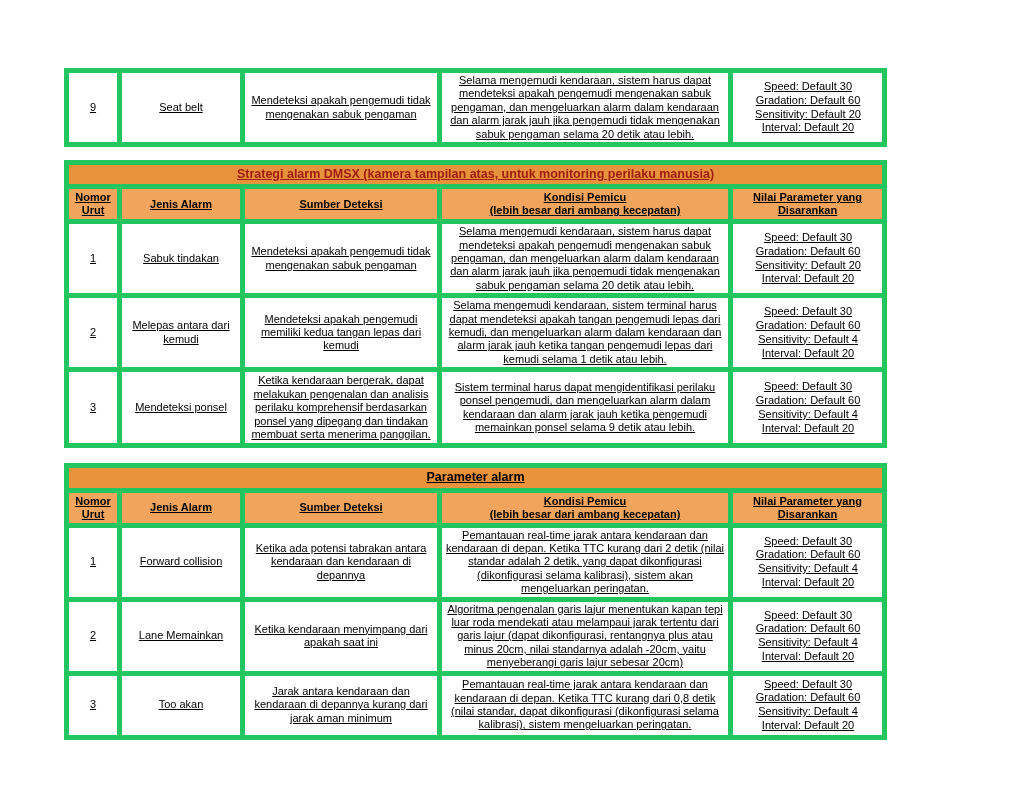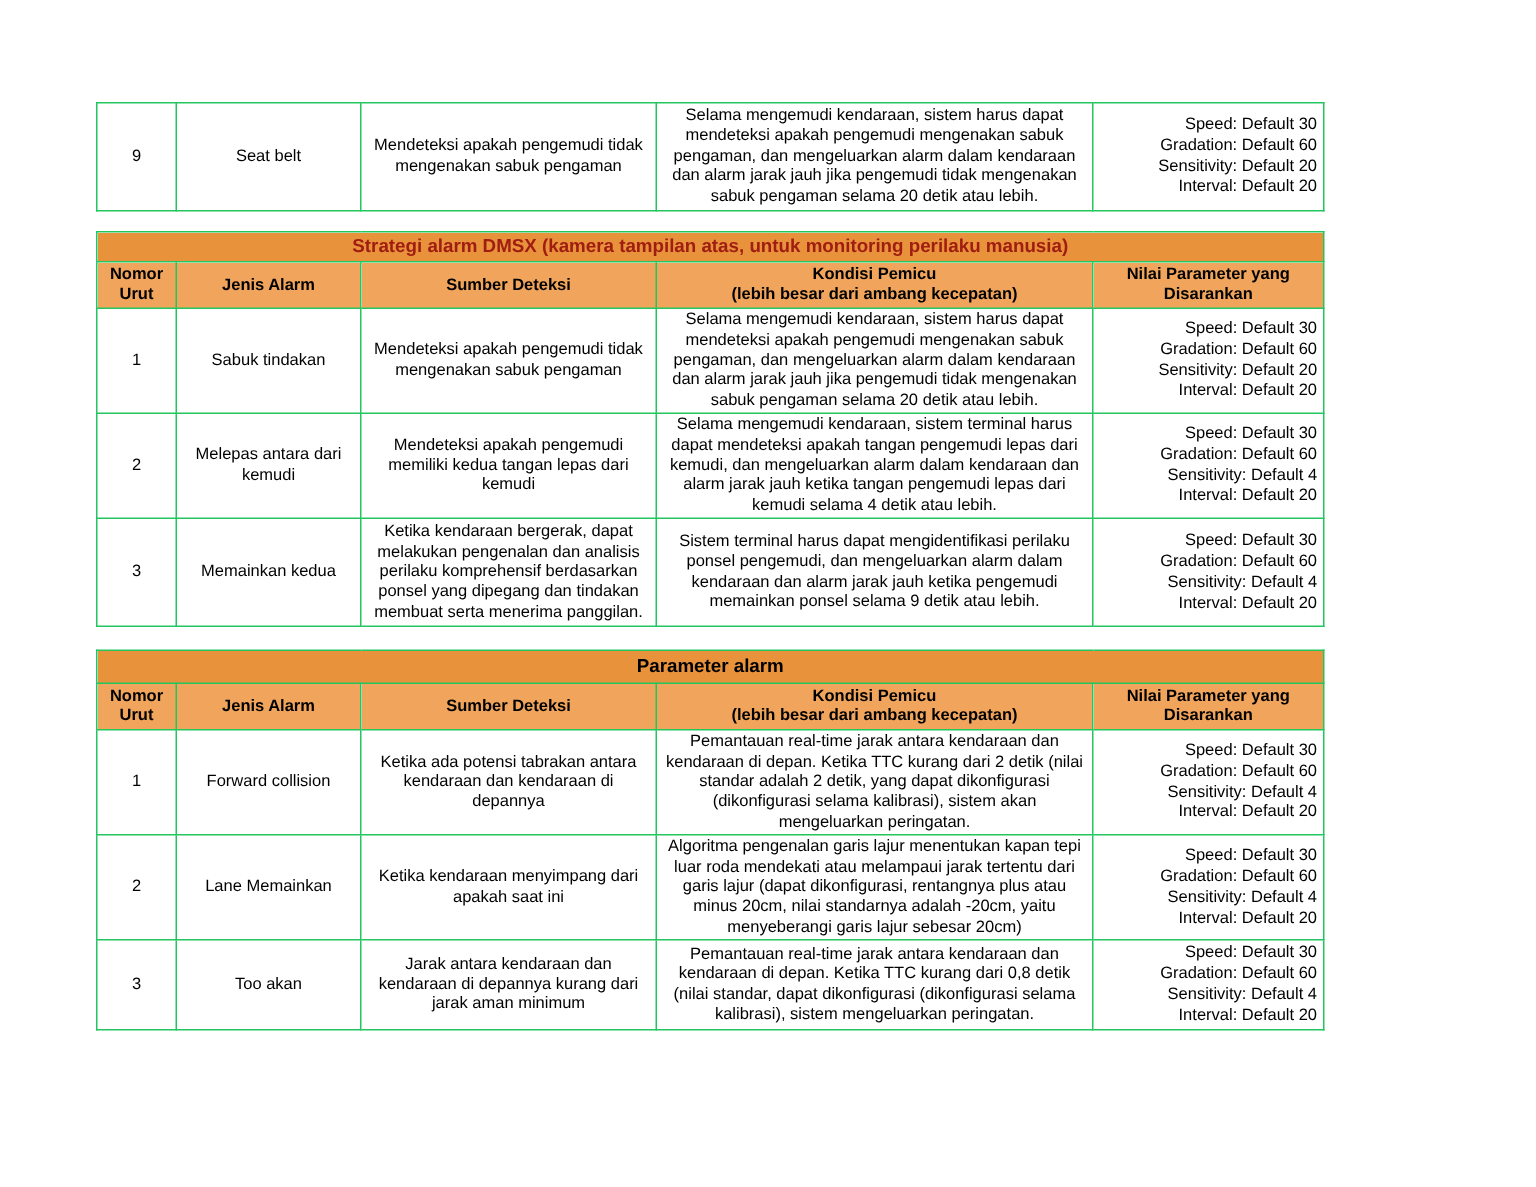--- a/index.html
+++ b/index.html
@@ -28,46 +28,47 @@
     width: 818px;
   }
   table.tbl {
     border-collapse: collapse;
     table-layout: fixed;
     width: 818px;
     font-size: 11px;
     line-height: 1.22;
   }
   table.tbl td {
-    border: 1px solid #22c55e;
+    border: 5px solid #22c55e;
     vertical-align: middle;
     padding: 2px 3px;
     text-align: center;
     overflow: hidden;
+    text-decoration: underline;
   }
   .gap13 { height: 13px; }
   .gap15 { height: 15px; }
   tr.band-row td {
     background: var(--band, #E8923C);
     font-weight: bold;
     font-size: 12.5px;
     padding: 2px 4px;
   }
   tr.band-row.tall td { height: 20px; }
   tr.band-row.short td { height: 22px; text-align: center; }
   .red-title { color: var(--title-red, #A01D12); }
   tr.head-row td {
     background: var(--header-bg, #F1A55C);
     font-weight: bold;
     height: 29px;
     line-height: 1.18;
   }
   tr.body-row td.kondisi { padding: 1px 4px; }
   tr.body-row td.params {
-    text-align: right;
+    text-align: center;
     padding: 2px 4px 2px 5px;
     line-height: 1.25;
   }
   .h72 { height: 72px; }
   .h69 { height: 69px; }
   .h67 { height: 67px; }
   .h65 { height: 65px; }
   .h59 { height: 59px; }
   .hd28 td { height: 28px; }
 </style>
@@ -134,31 +135,31 @@
           <div>Speed: Default 30</div>
           <div>Gradation: Default 60</div>
           <div>Sensitivity: Default 20</div>
           <div>Interval: Default 20</div>
         </td>
       </tr>
       <tr class="body-row h67">
         <td>2</td>
         <td>Melepas antara dari kemudi</td>
         <td>Mendeteksi apakah pengemudi memiliki kedua tangan lepas dari kemudi</td>
-        <td class="kondisi">Selama mengemudi kendaraan, sistem terminal harus dapat mendeteksi apakah tangan pengemudi lepas dari kemudi, dan mengeluarkan alarm dalam kendaraan dan alarm jarak jauh ketika tangan pengemudi lepas dari kemudi selama 4 detik atau lebih.</td>
+        <td class="kondisi">Selama mengemudi kendaraan, sistem terminal harus dapat mendeteksi apakah tangan pengemudi lepas dari kemudi, dan mengeluarkan alarm dalam kendaraan dan alarm jarak jauh ketika tangan pengemudi lepas dari kemudi selama 1 detik atau lebih.</td>
         <td class="params">
           <div>Speed: Default 30</div>
           <div>Gradation: Default 60</div>
           <div>Sensitivity: Default 4</div>
           <div>Interval: Default 20</div>
         </td>
       </tr>
       <tr class="body-row h67">
         <td>3</td>
-        <td>Memainkan kedua</td>
+        <td>Mendeteksi ponsel</td>
         <td>Ketika kendaraan bergerak, dapat melakukan pengenalan dan analisis perilaku komprehensif berdasarkan ponsel yang dipegang dan tindakan membuat serta menerima panggilan.</td>
         <td class="kondisi">Sistem terminal harus dapat mengidentifikasi perilaku ponsel pengemudi, dan mengeluarkan alarm dalam kendaraan dan alarm jarak jauh ketika pengemudi memainkan ponsel selama 9 detik atau lebih.</td>
         <td class="params">
           <div>Speed: Default 30</div>
           <div>Gradation: Default 60</div>
           <div>Sensitivity: Default 4</div>
           <div>Interval: Default 20</div>
         </td>
       </tr>
     </tbody>

